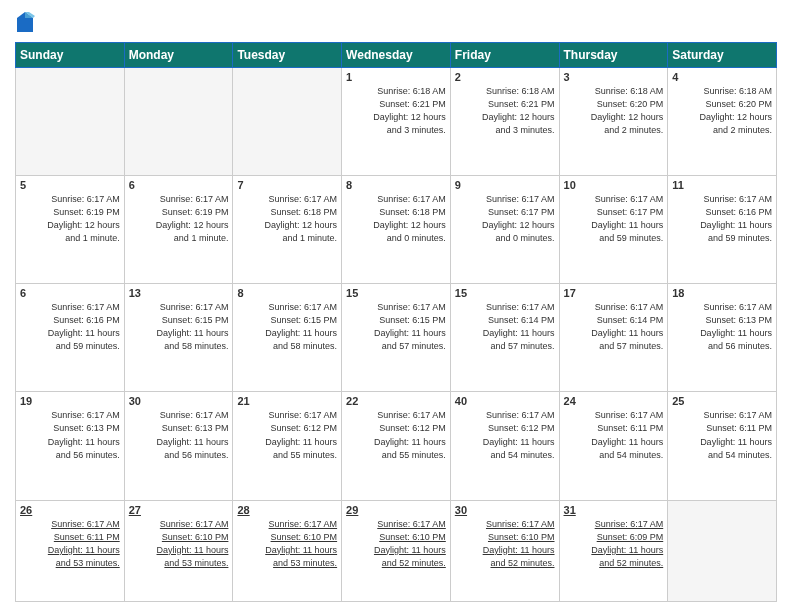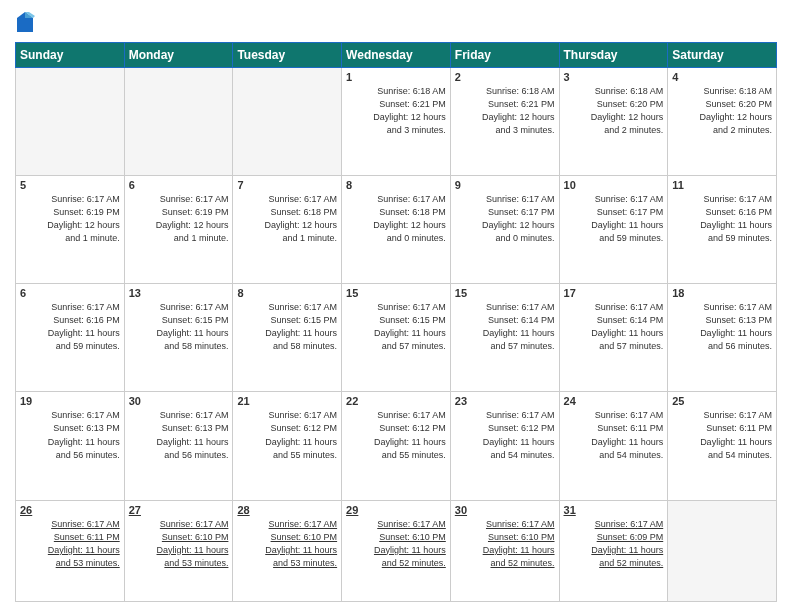--- a/index.html
+++ b/index.html
@@ -295,21 +295,21 @@
 and 55 minutes.</div>
           </td>
           <td>
             <span class="day-num">22</span>
             <div class="day-info" style="white-space: pre-line;">Sunrise: 6:17 AM
 Sunset: 6:12 PM
 Daylight: 11 hours
 and 55 minutes.</div>
           </td>
           <td>
-            <span class="day-num">23</span>
+            <span class="day-num">40</span>
             <div class="day-info" style="white-space: pre-line;">Sunrise: 6:17 AM
 Sunset: 6:12 PM
 Daylight: 11 hours
 and 54 minutes.</div>
           </td>
           <td>
             <span class="day-num">24</span>
             <div class="day-info" style="white-space: pre-line;">Sunrise: 6:17 AM
 Sunset: 6:11 PM
 Daylight: 11 hours

